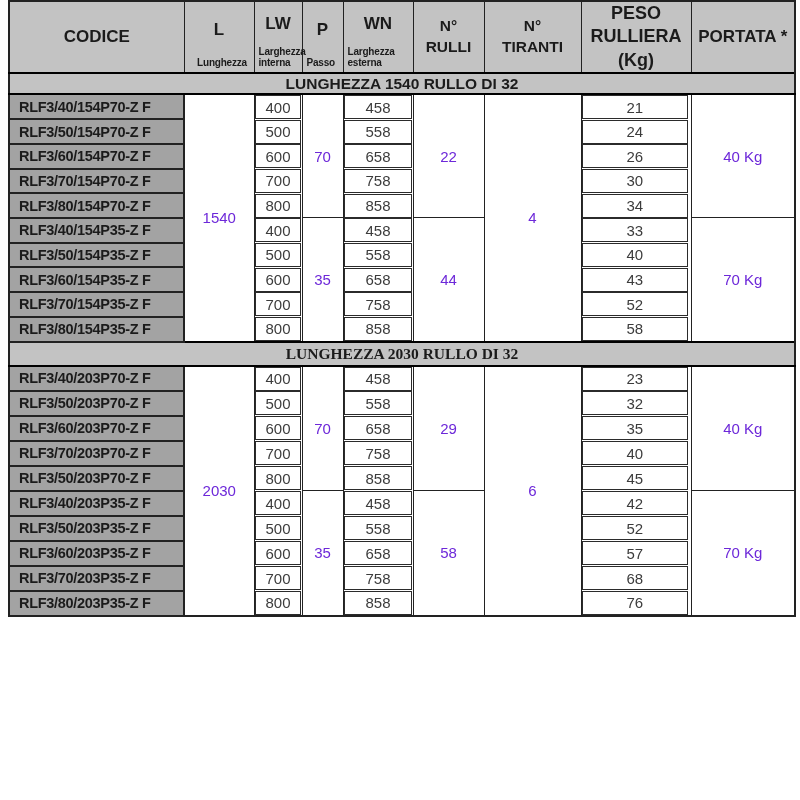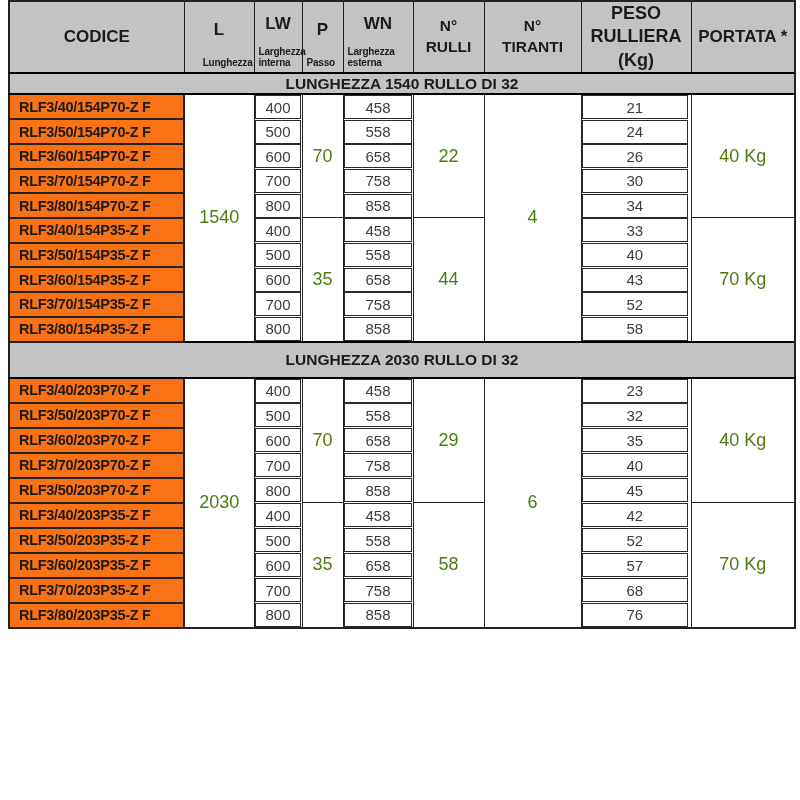--- a/index.html
+++ b/index.html
@@ -39,52 +39,52 @@
     border: 1.5px solid #222;
     height: 69px;
     padding: 0;
     vertical-align: middle;
     text-align: center;
     font-weight: 700;
   }
   td.h .hwrap { display: flex; flex-direction: column; height: 69px; }
   td.h .hmain { flex: 1; display: flex; align-items: center; justify-content: center; font-size: 17px; font-weight: 700; }
   td.h .hsub  { font-size: 10px; line-height: 1.12; font-weight: 700; text-align: left; padding: 0 1px 3px 4px; letter-spacing: -0.2px; }
-  td.h .hsub.ctr { text-align: right; padding-left: 7px; }
+  td.h .hsub.ctr { text-align: center; padding-left: 7px; }
   td.h.single { font-size: 17px; }
   td.h .two   { font-size: 15.5px; line-height: 1.35; }
   td.h .three { font-size: 18px; line-height: 1.3; }
 
   
   td.bar {
     background: #c3c3c3;
     border: 2px solid #000000;
     border-left: 2px solid #222; border-right: 2px solid #222;
     text-align: center; font-weight: 700; font-size: 15.5px;
     padding: 0;
   }
   tr.barrow1 { height: 21px; }
-  tr.barrow2 { height: 36px; }
+  tr.barrow2 { height: 24px; font-family: Liberation Serif, serif; }
 
   
   tr.r1 { height: 24.7px; }
   tr.r2 { height: 25px; }
 
   td.c {
-    background: #f97316;
+    background: #a3a3a3;
     border: 2px solid #222;
     font-weight: 700; font-size: 14.5px; letter-spacing: -0.3px;
     padding: 0 0 0 9px;
     white-space: nowrap;
     vertical-align: middle;
   }
   td.m {
     border: 1.5px solid #222;
     text-align: center; vertical-align: middle;
-    font-size: 18px; color: #4d7c0f;
+    font-size: 15px; color: #6d28d9;
     padding: 0;
     background: #fff;
   }
   td.b { border: none; padding: 0; background: #fff; vertical-align: middle; }
   td.b .bx {
     border: 1.5px solid #2b2b2b;
     height: 24px;
     margin: 0 0.5px;
     display: flex; align-items: center; justify-content: center;
     font-size: 15px; color: #3c3c3c;

